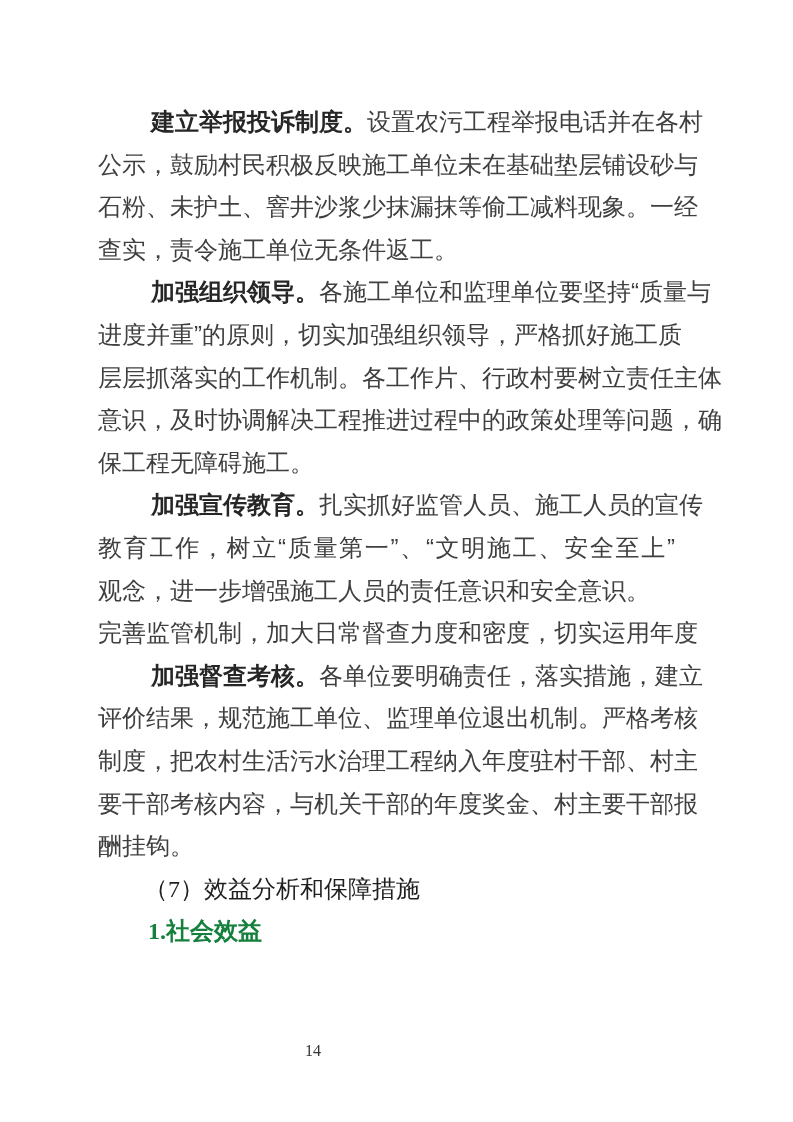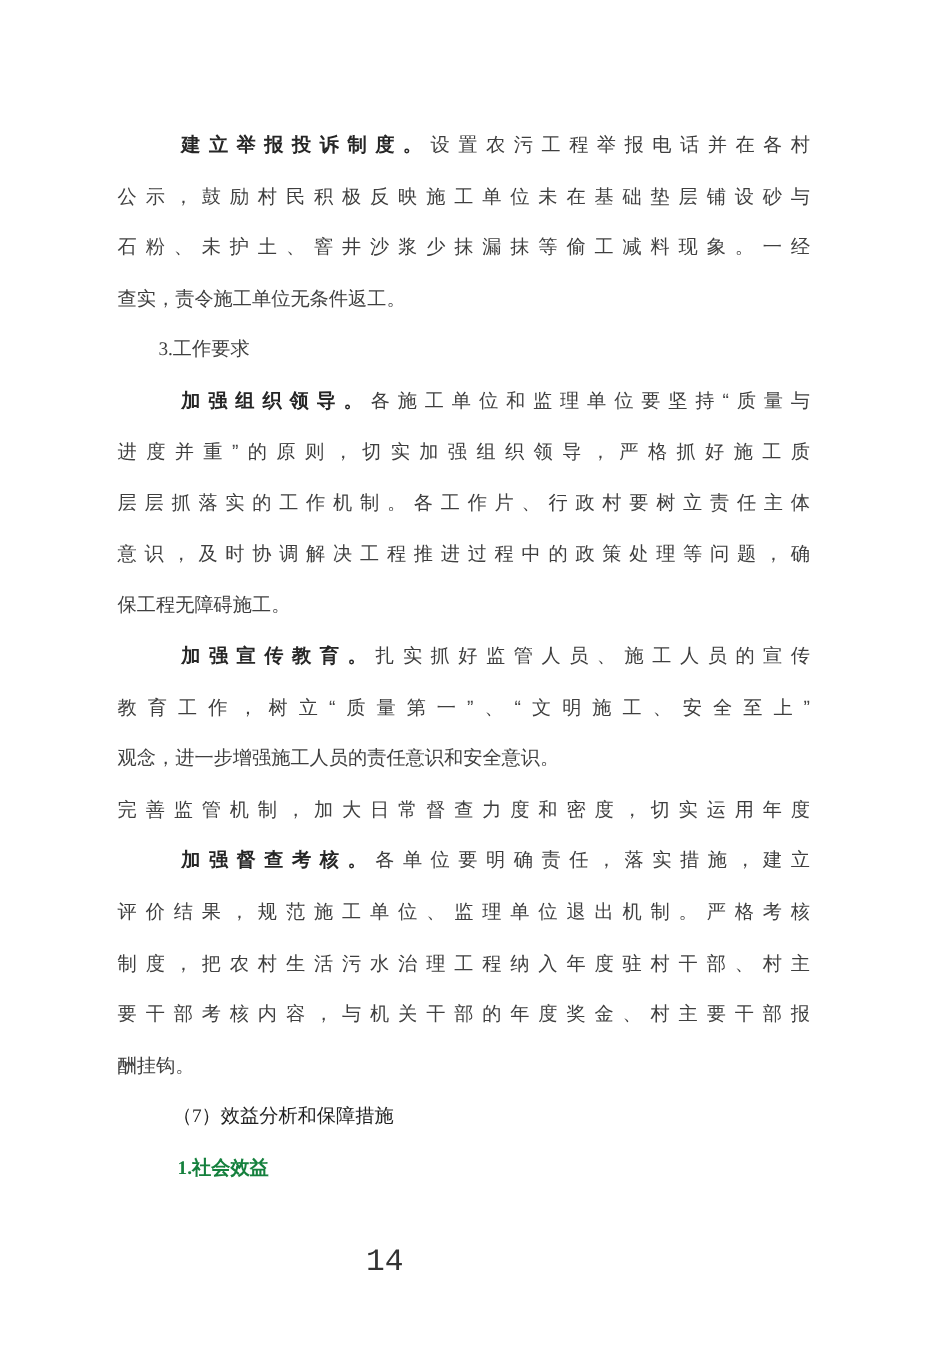--- a/index.html
+++ b/index.html
@@ -9,21 +9,21 @@
     height: 1122px;
     background: #ffffff;
     overflow: hidden;
     font-family: "Liberation Sans", sans-serif;
   }
   .tb {
     position: absolute;
     left: 98px;
     top: 101px;
     width: 577px;
-    font-size: 16px;
+    font-size: 24px;
     line-height: 42.6px;
     color: #3f3f3f;
     letter-spacing: 0;
   }
   .line {
     white-space: nowrap;
     text-align: justify;
     text-align-last: justify;
     height: 42.6px;
   }
@@ -32,38 +32,37 @@
   .line.hnum  { padding-left: 34px; text-align-last: left; }
   .line.hbold { padding-left: 46px; text-align-last: left; font-weight: normal; color: #1f1f1f; }
   .line.hsoc  { padding-left: 50px; text-align-last: left; font-weight: bold; color: #15803d; }
   .lead { font-weight: bold; color: #262626; }
   .serifnum { font-family: "Liberation Serif", serif; }
   .hnum .serifnum { font-weight: normal; }
   .pageno {
     position: absolute;
     left: 305px;
     top: 1038px;
-    font-family: Liberation Mono, monospace;
-    font-size: 26px;
+    font-family: Liberation Serif, serif;
+    font-size: 16px;
     line-height: 26px;
     color: #333333;
   }
 </style>
 </head>
 <body>
 
 <div class="page">
   <div class="tb">
 
     <div class="line pfirst"><span class="lead">建立举报投诉制度。</span><span>设置农污工程举报电话并在各村</span></div>
     <div class="line">公示，鼓励村民积极反映施工单位未在基础垫层铺设砂与</div>
     <div class="line">石粉、未护土、窨井沙浆少抹漏抹等偷工减料现象。一经</div>
     <div class="line last">查实，责令施工单位无条件返工。</div>
 
-    <div class="line hnum"><span class="serifnum">3.</span><span>工作要求</span></div>
 
     <div class="line pfirst"><span class="lead">加强组织领导。</span><span>各施工单位和监理单位要坚持“质量与</span></div>
     <div class="line">进度并重”的原则，切实加强组织领导，严格抓好施工质</div>
     <div class="line">层层抓落实的工作机制。各工作片、行政村要树立责任主体</div>
     <div class="line">意识，及时协调解决工程推进过程中的政策处理等问题，确</div>
     <div class="line last">保工程无障碍施工。</div>
 
     <div class="line pfirst"><span class="lead">加强宣传教育。</span><span>扎实抓好监管人员、施工人员的宣传</span></div>
     <div class="line">教育工作，树立“质量第一”、“文明施工、安全至上”</div>
     <div class="line last">观念，进一步增强施工人员的责任意识和安全意识。</div>

